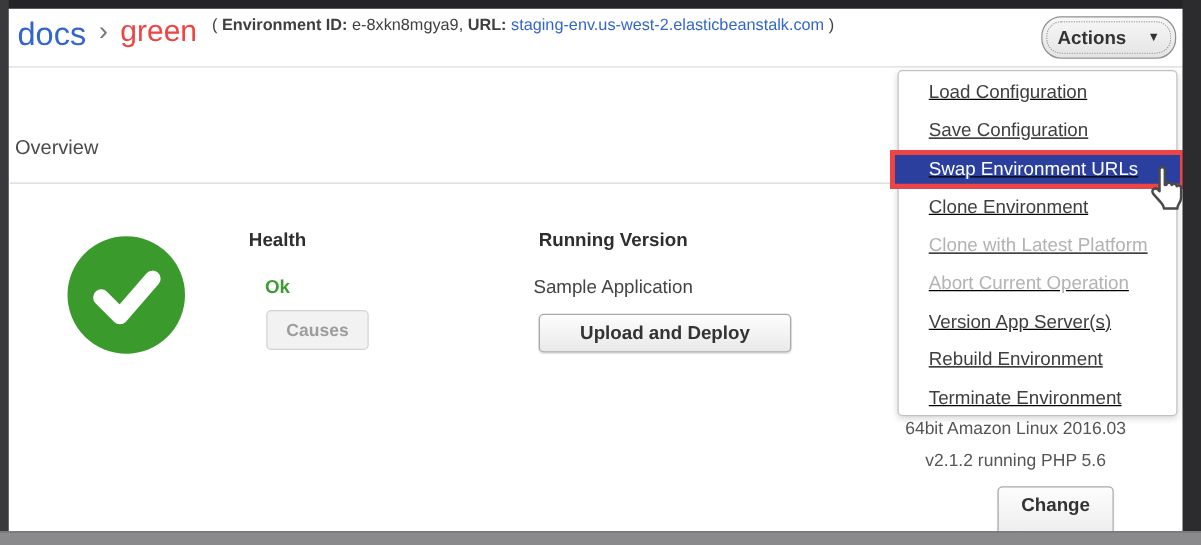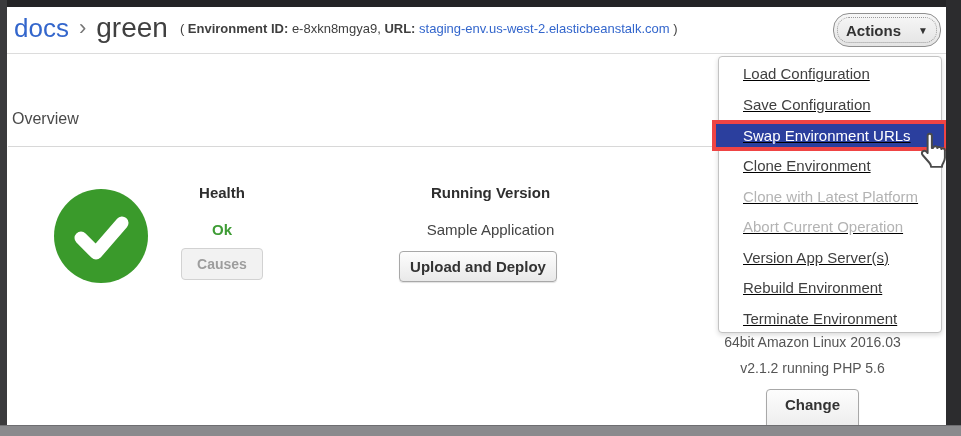--- a/index.html
+++ b/index.html
@@ -6,24 +6,24 @@
   html, body { width: 961px; height: 436px; overflow: hidden; }
   body { font-family: "Liberation Sans", "DejaVu Sans", sans-serif; background: #fff; position: relative; }
 
   
   .band-top    { position: absolute; left: 0; top: 0; width: 961px; height: 7px; background: #242426; z-index: 20; }
   .band-left   { position: absolute; left: 0; top: 0; width: 7px; height: 425px; background: #3a3a3c; z-index: 20; }
   .band-right  { position: absolute; left: 946px; top: 0; width: 15px; height: 425px; background: #2c2c2e; z-index: 20; }
   .band-bottom { position: absolute; left: 0; top: 425px; width: 961px; height: 11px; background: #8a8a8d; border-top: 1px solid #6e6e71; z-index: 21; }
 
   
-  .header { position: absolute; left: 14px; top: 12px; display: flex; align-items: center; white-space: nowrap; }
+  .header { position: absolute; left: 14px; top: 12px; display: flex; align-items: flex-start; white-space: nowrap; }
   .crumb-app { color: #3366cc; font-size: 26px; cursor: pointer; }
   .crumb-sep { color: #777; font-size: 22px; margin: 0 10px; }
-  .crumb-env { color: #404040; font-size: 28px; }
+  .crumb-env { color: #ef4444; font-size: 24px; }
   .env-info { font-size: 13px; color: #3f3f3f; margin-left: 12px; }
   .env-info b { font-weight: bold; }
   .env-info .link { color: #3366cc; cursor: pointer; }
   .header-rule { position: absolute; left: 7px; top: 53px; width: 939px; height: 1px; background: #dcdcdc; }
 
   
   .actions-btn {
     position: absolute; left: 833px; top: 13px; width: 108px; height: 34px;
     background: linear-gradient(#f7f7f7, #e4e4e4);
     border: 1px solid #8f8f8f; border-radius: 16px;
@@ -45,27 +45,27 @@
   .col { position: absolute; text-align: center; }
   .col-health { left: 158px; top: 184px; width: 128px; }
   .col-running { left: 388px; top: 184px; width: 205px; }
   .col-label { font-size: 15px; font-weight: bold; color: #2e2e2e; }
   .col-value { font-size: 15px; color: #444; margin-top: 20px; text-align: center; }
   .col-value.ok { color: #3e9c35; font-weight: bold; }
 
   .btn {
     display: inline-block; border-radius: 4px; font-weight: bold; font-size: 15px;
     background: linear-gradient(#fdfdfd, #e9e9e9); border: 1px solid #a8a8a8; color: #333;
-    box-shadow: 0 1px 1px rgba(0,0,0,.12); cursor: pointer; text-align: center;
+    box-shadow: 0 1px 1px rgba(0,0,0,.12); cursor: pointer; text-align: center; margin-left: 32px;
   }
   .btn-causes {
     position: absolute; left: 181px; top: 248px; width: 82px; height: 32px; line-height: 30px;
     background: #f2f2f2; border: 1px solid #d2d2d2; color: #9d9d9d; box-shadow: none; font-size: 14px;
   }
-  .btn-deploy { position: absolute; left: 399px; top: 251px; width: 158px; height: 31px; line-height: 29px; }
+  .btn-deploy { position: absolute; left: 399px; top: 251px; width: 202px; height: 31px; line-height: 29px; }
   .btn-change { position: absolute; left: 766px; top: 389px; width: 93px; height: 48px; line-height: 29px; z-index: 2; }
 
   
   .platform { position: absolute; left: 680px; top: 329px; width: 265px; text-align: center; z-index: 1; }
   .platform div { font-size: 14px; color: #555; line-height: 26px; }
 
   
   .menu {
     position: absolute; left: 718px; top: 56px; width: 224px; height: 277px;
     background: #fff; border: 1px solid #c3c3c3; border-radius: 4px;

